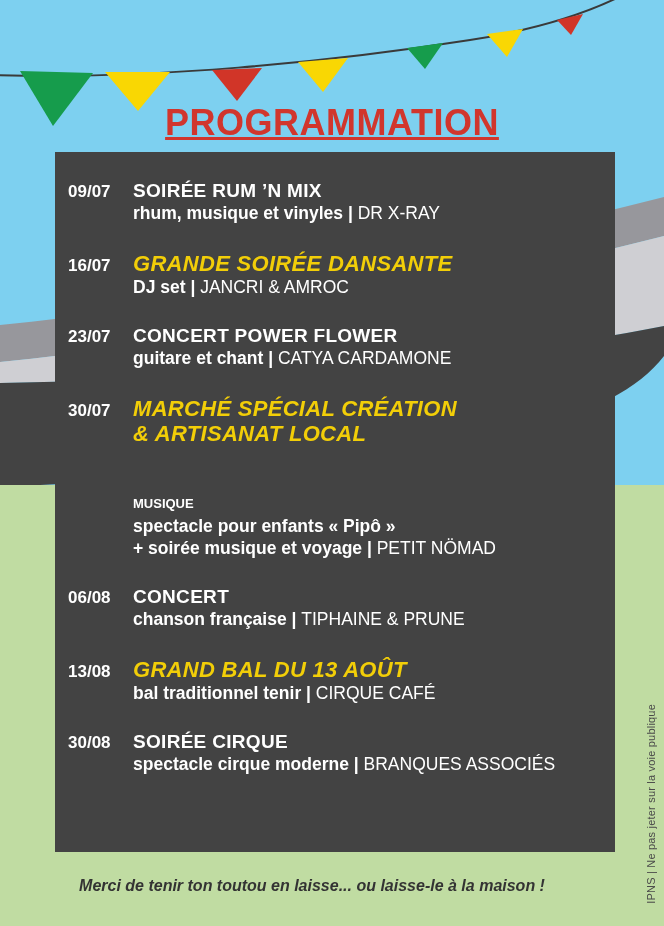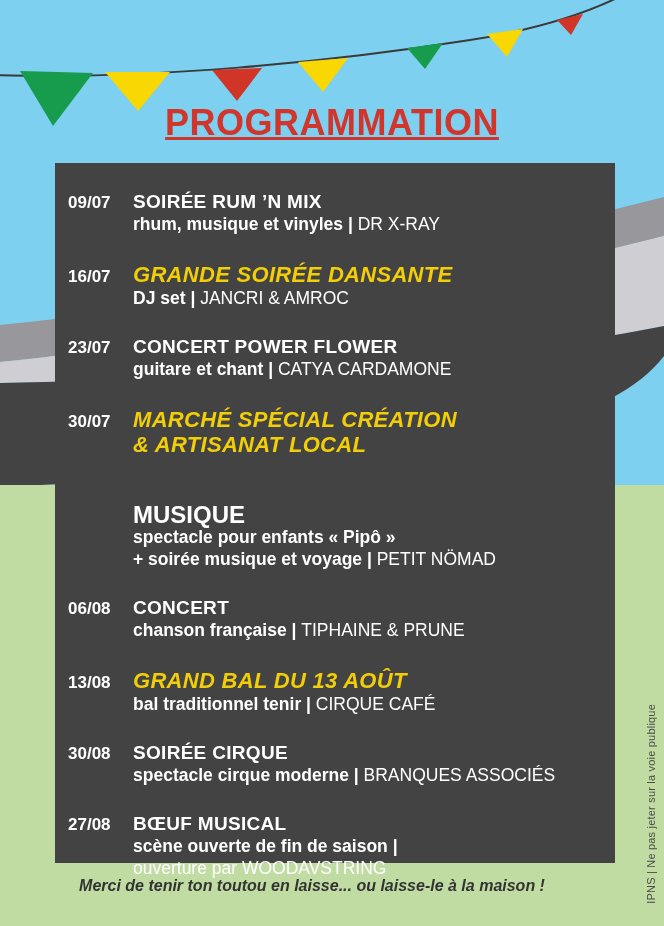--- a/index.html
+++ b/index.html
@@ -12,32 +12,32 @@
   body{font-family:"Liberation Sans", sans-serif; background:#ffffff;}
   .canvas{position:relative; width:664px; height:926px; overflow:hidden; background:var(--sky);}
   .bg-svg, .bunting-svg{position:absolute; left:0; top:0; display:block;}
   .road-edge{fill:var(--road-edge);}
   .road-surface{fill:var(--road-surface);}
   .dark-swoosh{fill:var(--panel);}
   .grass{fill:var(--grass);}
   .string{fill:none; stroke:var(--string-dark); stroke-width:2;}
   .page-title{position:absolute; top:102px; left:0; width:100%; margin:0; text-align:center;
     font-size:36px; font-weight:bold; letter-spacing:0.5px; color:var(--title-red); z-index:3;text-decoration:underline;}
-  .panel{position:absolute; left:55px; top:163px; width:560px; height:700px; background:var(--panel);
+  .panel{position:absolute; left:55px; top:152px; width:560px; height:700px; background:var(--panel);
     box-sizing:border-box; padding:28px 10px 0 13px; z-index:2; color:var(--text-white);}
   .event{display:flex; align-items:baseline; margin-bottom:27px;}
   .event:last-child{margin-bottom:0;}
   .date{flex:0 0 65px; width:65px; font-weight:bold; font-size:17px; line-height:22px; color:var(--text-white);}
   .body{flex:1 1 auto; min-width:0;}
   .title-white{font-weight:bold; font-size:19px; line-height:22px; letter-spacing:0.3px; color:var(--text-white);}
   .title-yellow{font-weight:bold; font-style:italic; font-size:22px; line-height:25px; letter-spacing:0.3px; color:var(--event-yellow);}
   .sub{font-size:17.5px; line-height:22px; font-weight:normal; color:var(--text-white);}
   .sub b{font-weight:bold;}
   .extra{margin-top:14px;}
-  .extra-heading{font-weight:bold; font-size:24px; line-height:22px; color:var(--text-white);margin-top:47px;}
+  .extra-heading{font-weight:bold; font-size:13px; line-height:22px; color:var(--text-white);margin-top:47px;}
   .footer-note{position:absolute; left:0; right:40px; top:877px; text-align:center; z-index:2;
     font-size:16px; font-weight:bold; font-style:italic; color:var(--footer-ink);}
   .imprint{position:absolute; right:7px; bottom:22px; z-index:2; writing-mode:vertical-rl;
     transform:rotate(180deg); font-size:11px; letter-spacing:0.2px; color:var(--imprint-ink);}
 </style>
 </head>
 <body>
 
 <div class="canvas">
 
@@ -109,28 +109,20 @@
             <div class="sub"><b>bal traditionnel tenir | </b><span>CIRQUE CAFÉ</span></div>
           </div>
         </div>
         <div class="event">
           <div class="date">30/08</div>
           <div class="body">
             <div class="title-white">SOIRÉE CIRQUE</div>
             <div class="sub"><b>spectacle cirque moderne | </b><span>BRANQUES ASSOCIÉS</span></div>
           </div>
         </div>
-        <div class="event">
-          <div class="date">27/08</div>
-          <div class="body">
-            <div class="title-white">BŒUF MUSICAL</div>
-            <div class="sub"><b>scène ouverte de fin de saison |</b></div>
-            <div class="sub"><span>ouverture par WOODAVSTRING</span></div>
-          </div>
-        </div>
       </div>
   </div>
 
   <div class="footer-note">Merci de tenir ton toutou en laisse... ou laisse-le à la maison !</div>
 
   <div class="imprint">IPNS | Ne pas jeter sur la voie publique</div>
 
 </div>
 
 </body></html>

